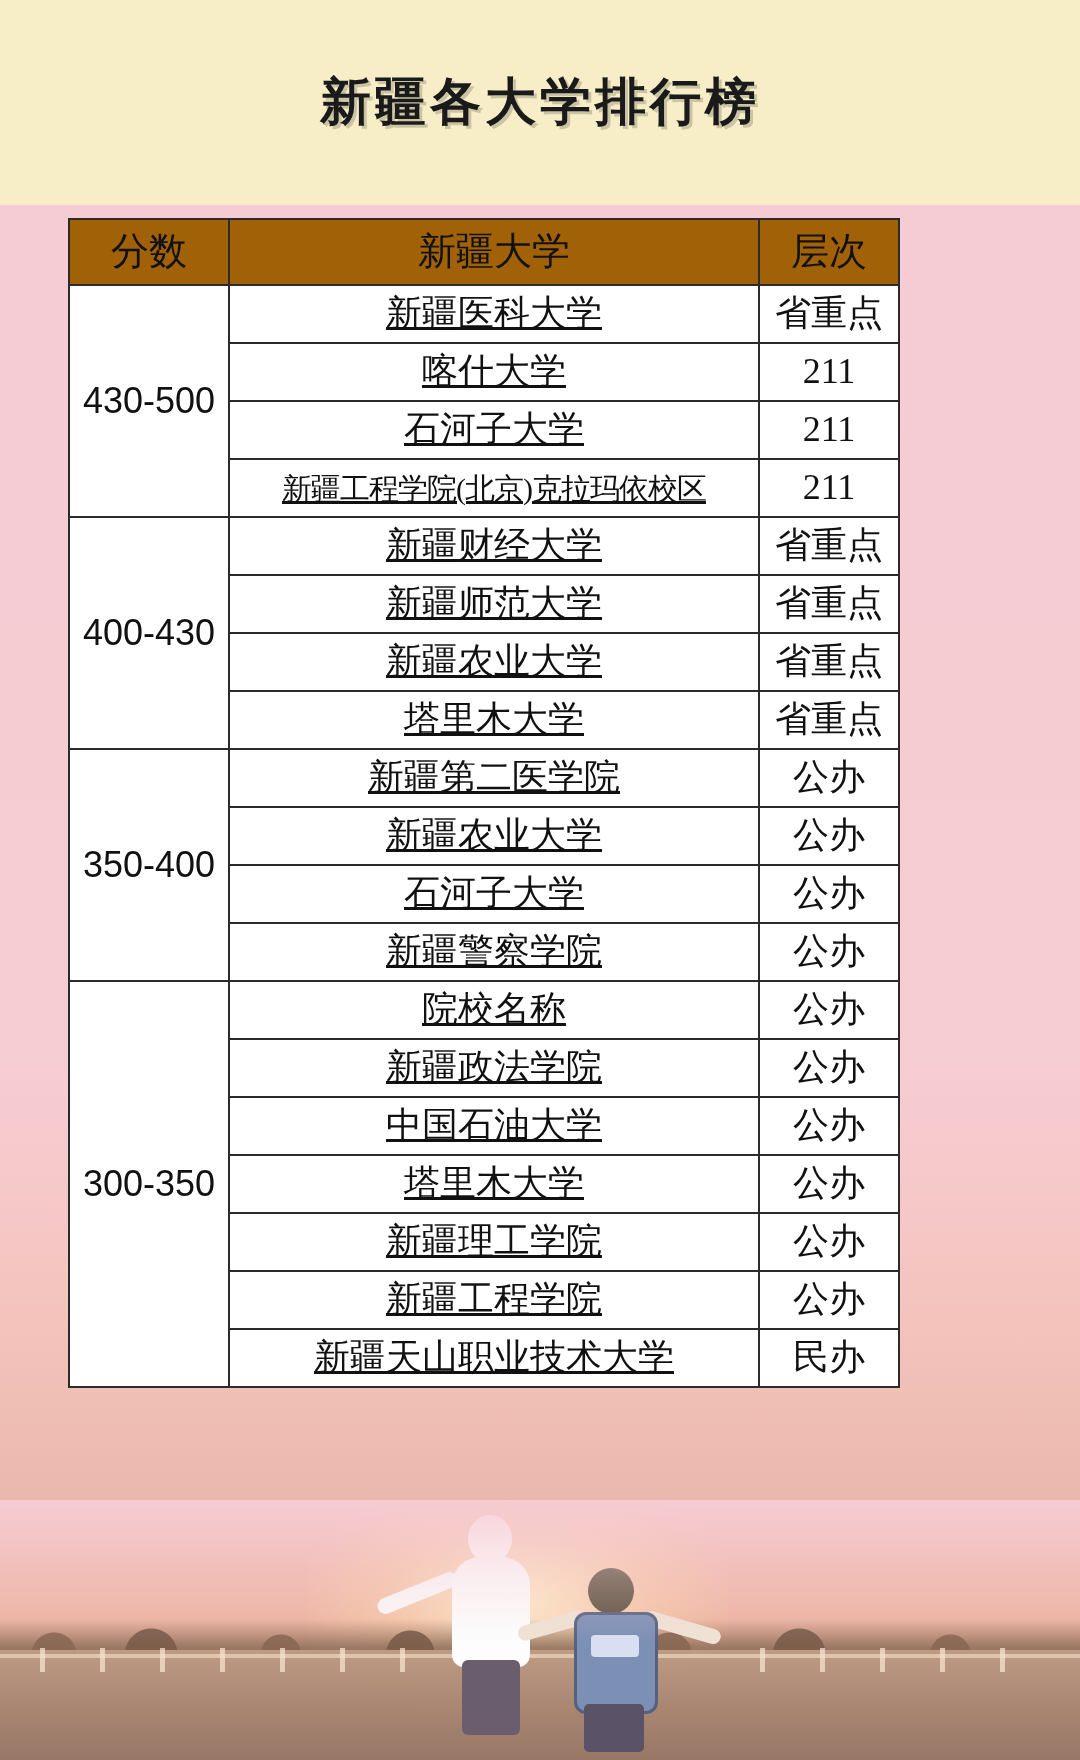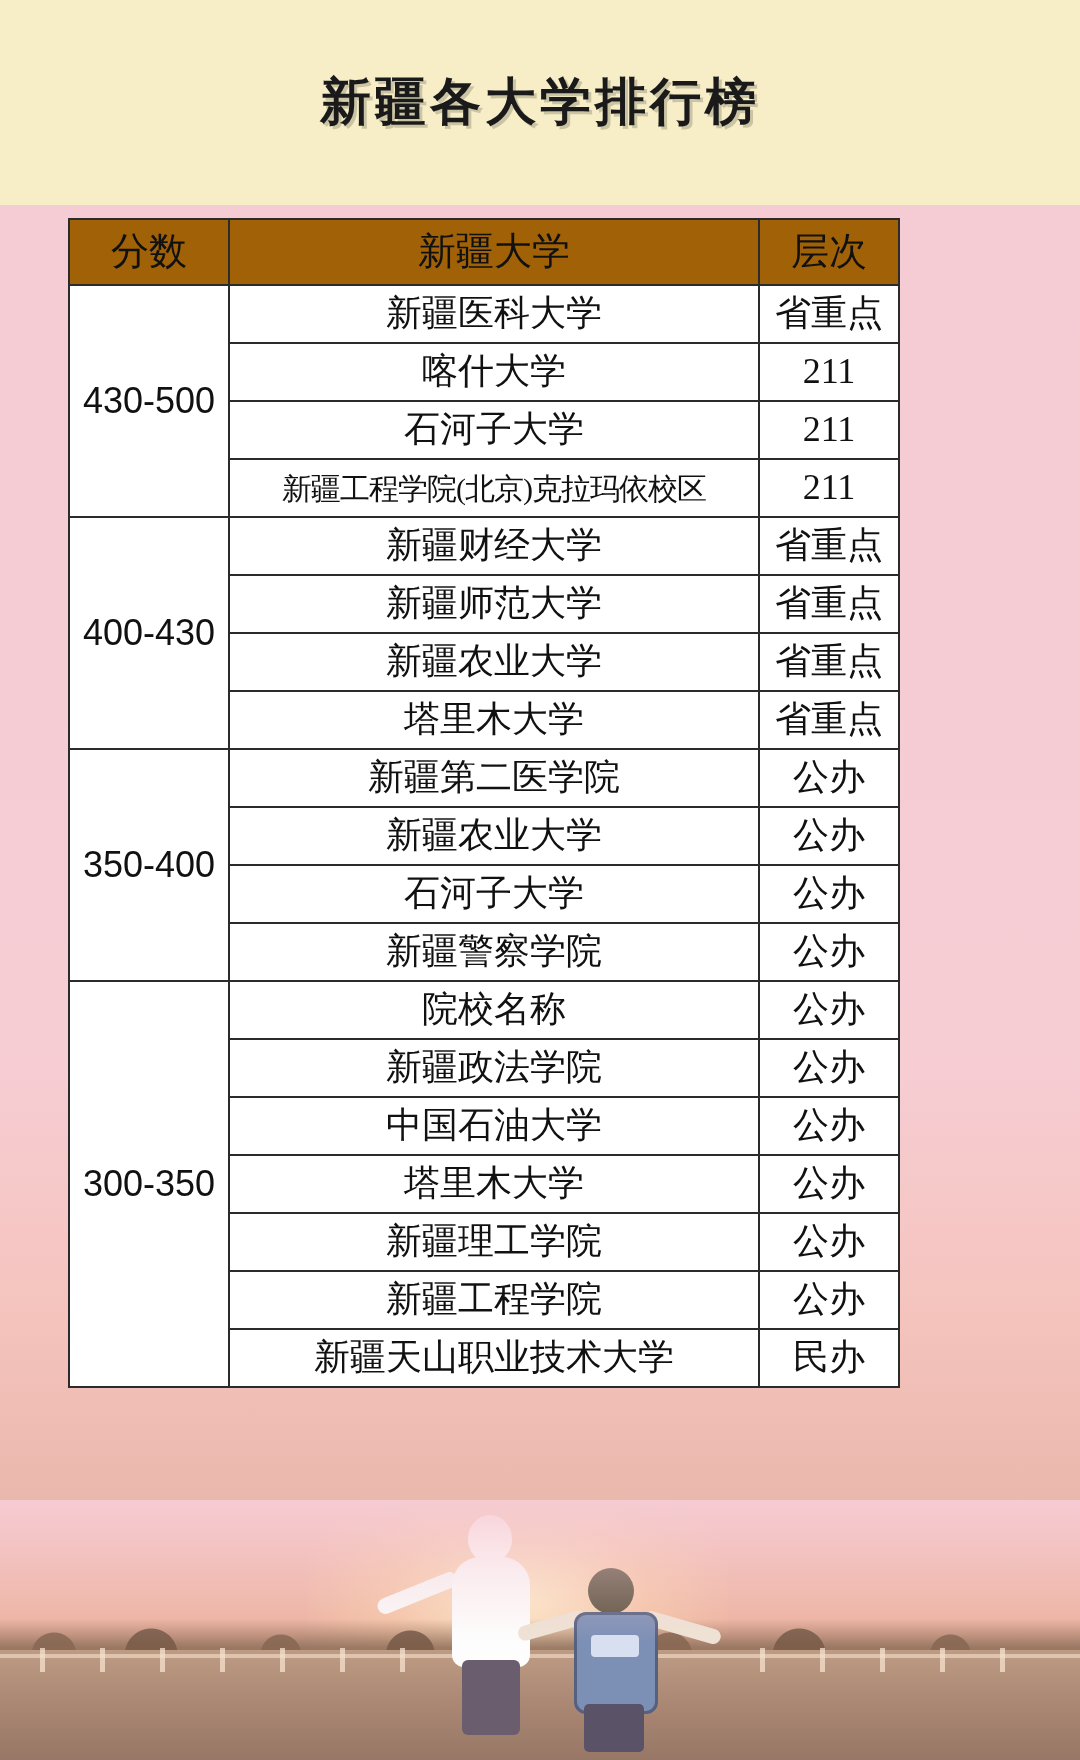--- a/index.html
+++ b/index.html
@@ -275,20 +275,21 @@
   col.c-score { width: 160px; }
   col.c-name  { width: 530px; }
   col.c-level { width: 140px; }
   td.score {
     font-family: Liberation Sans, sans-serif;
     font-size: 37px;
     letter-spacing: 0px;
   }
   td.name {
     font-size: 40px;
+    text-decoration: underline;
   }
   td.name.small {
     font-size: 30px;
     letter-spacing: -1px;
   }
   td.level {
     font-size: 38px;
   }
   td.level.num {
     font-family: "Liberation Serif", "DejaVu Serif", serif;

